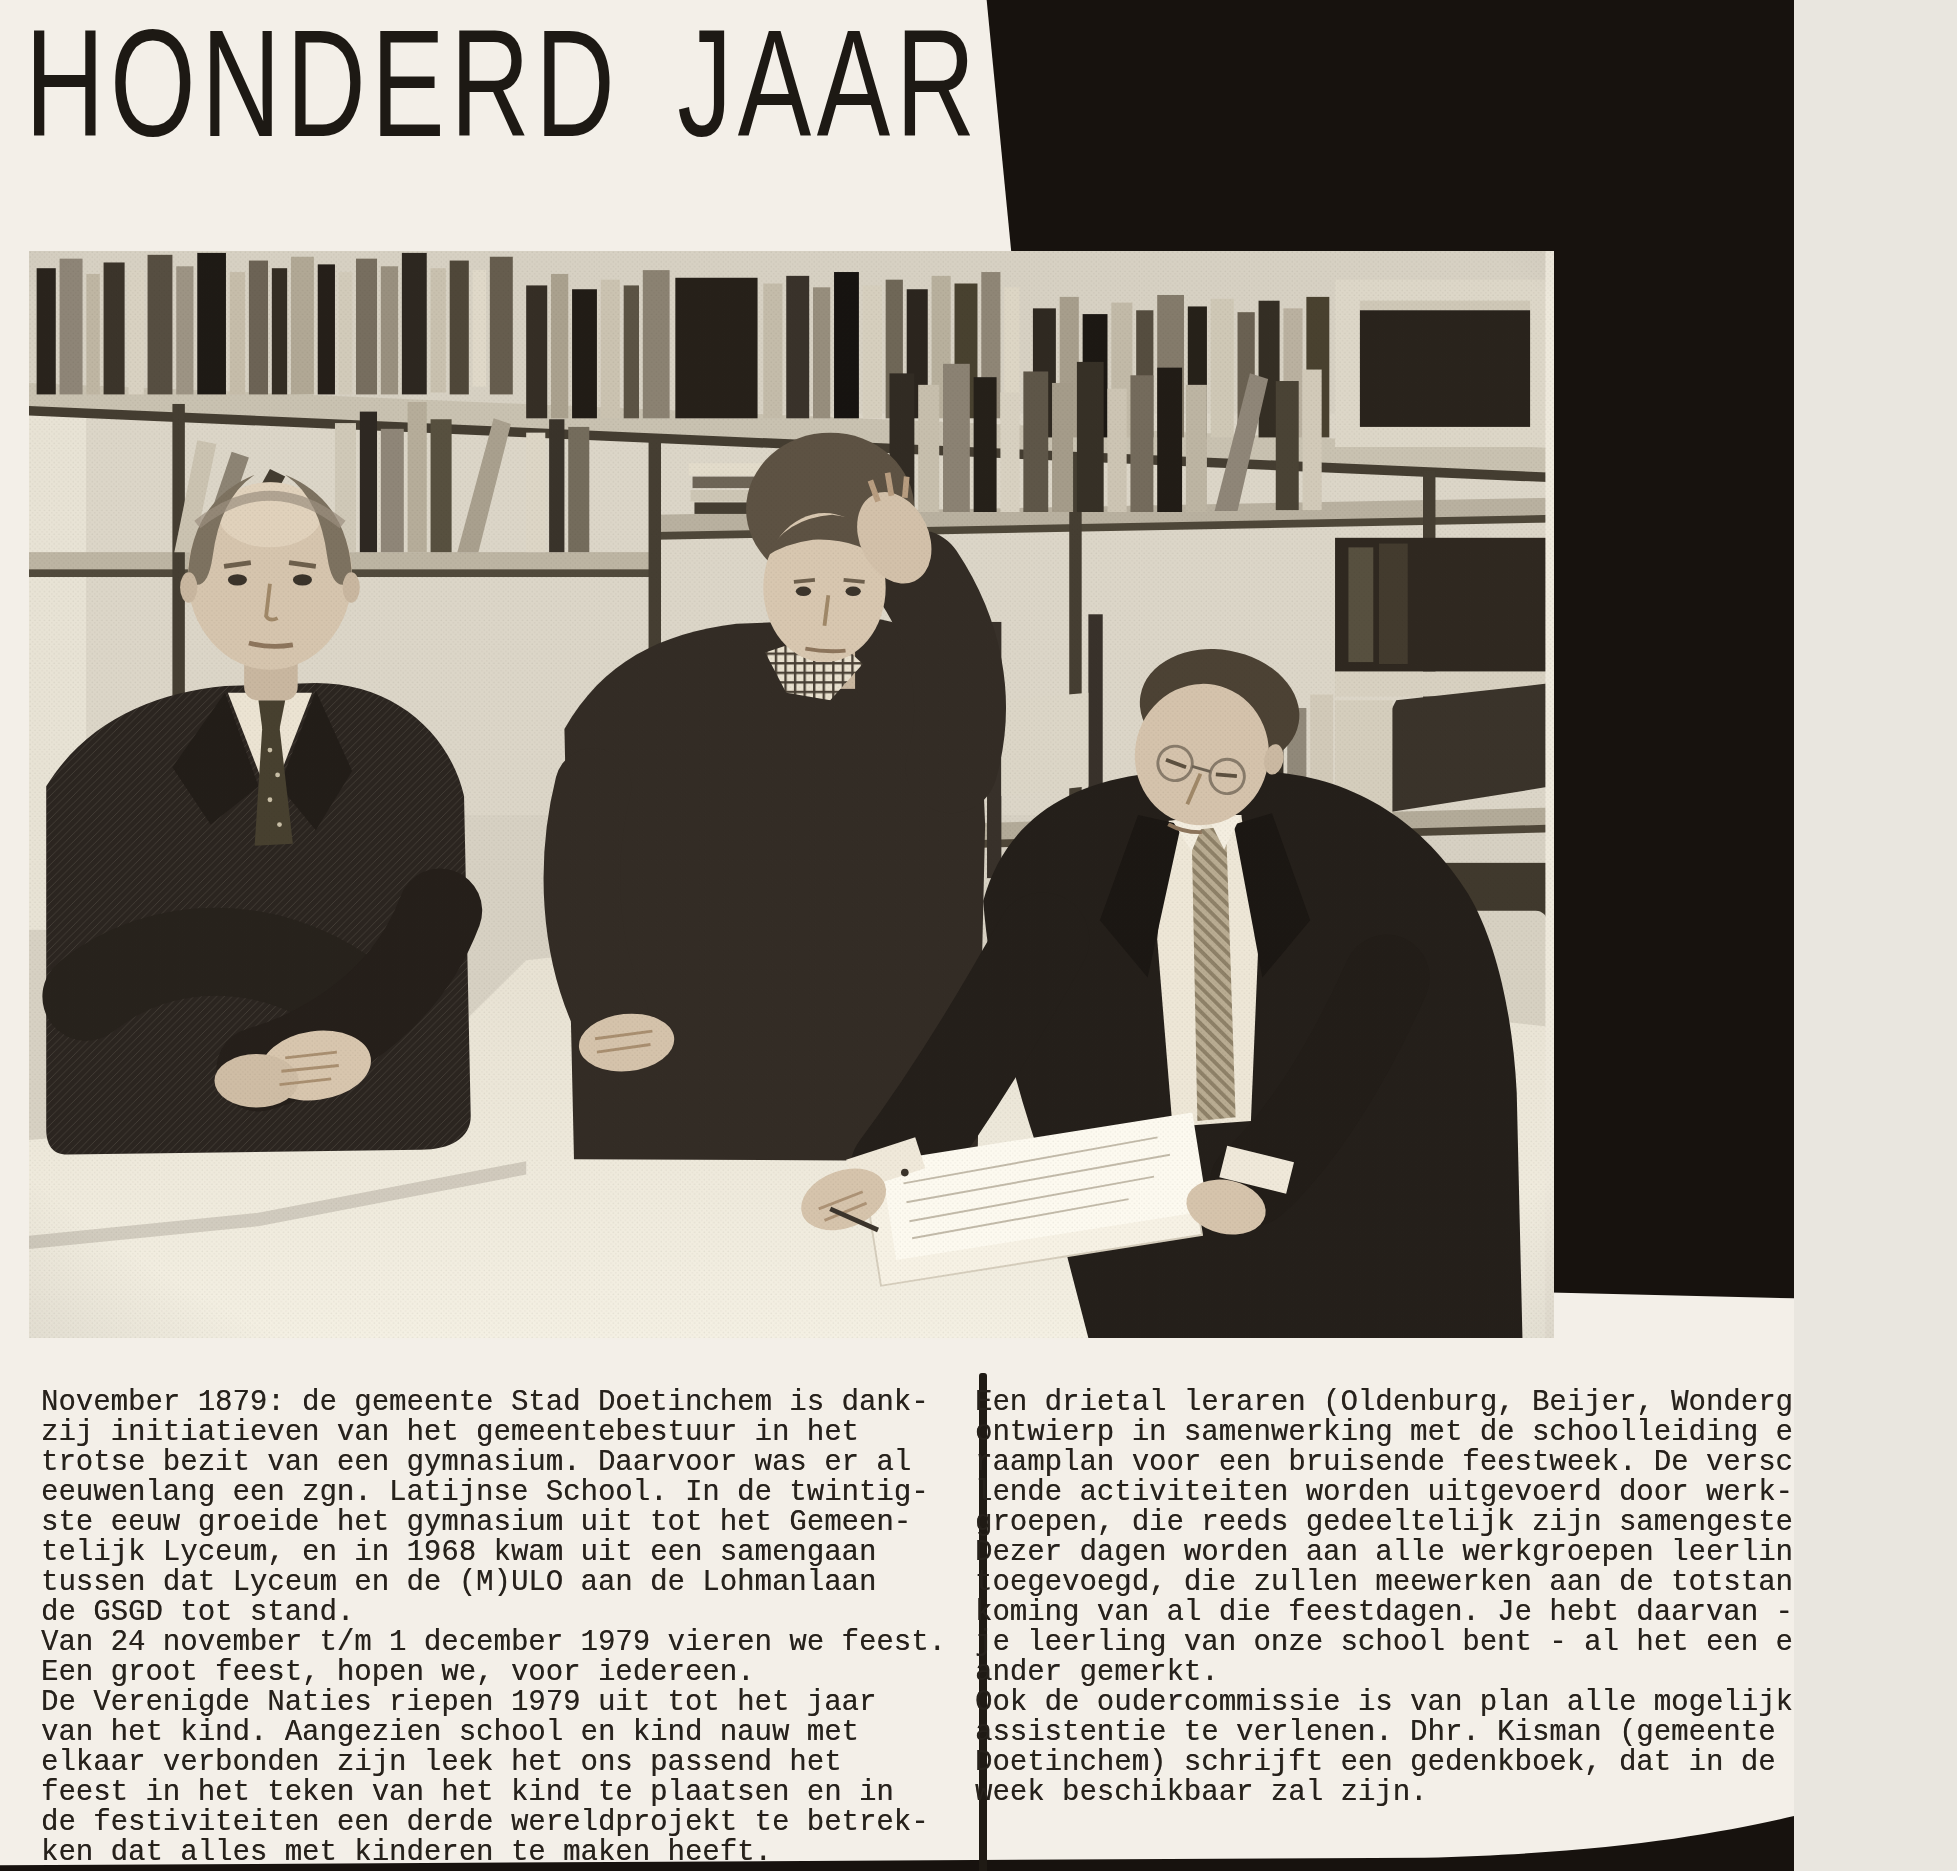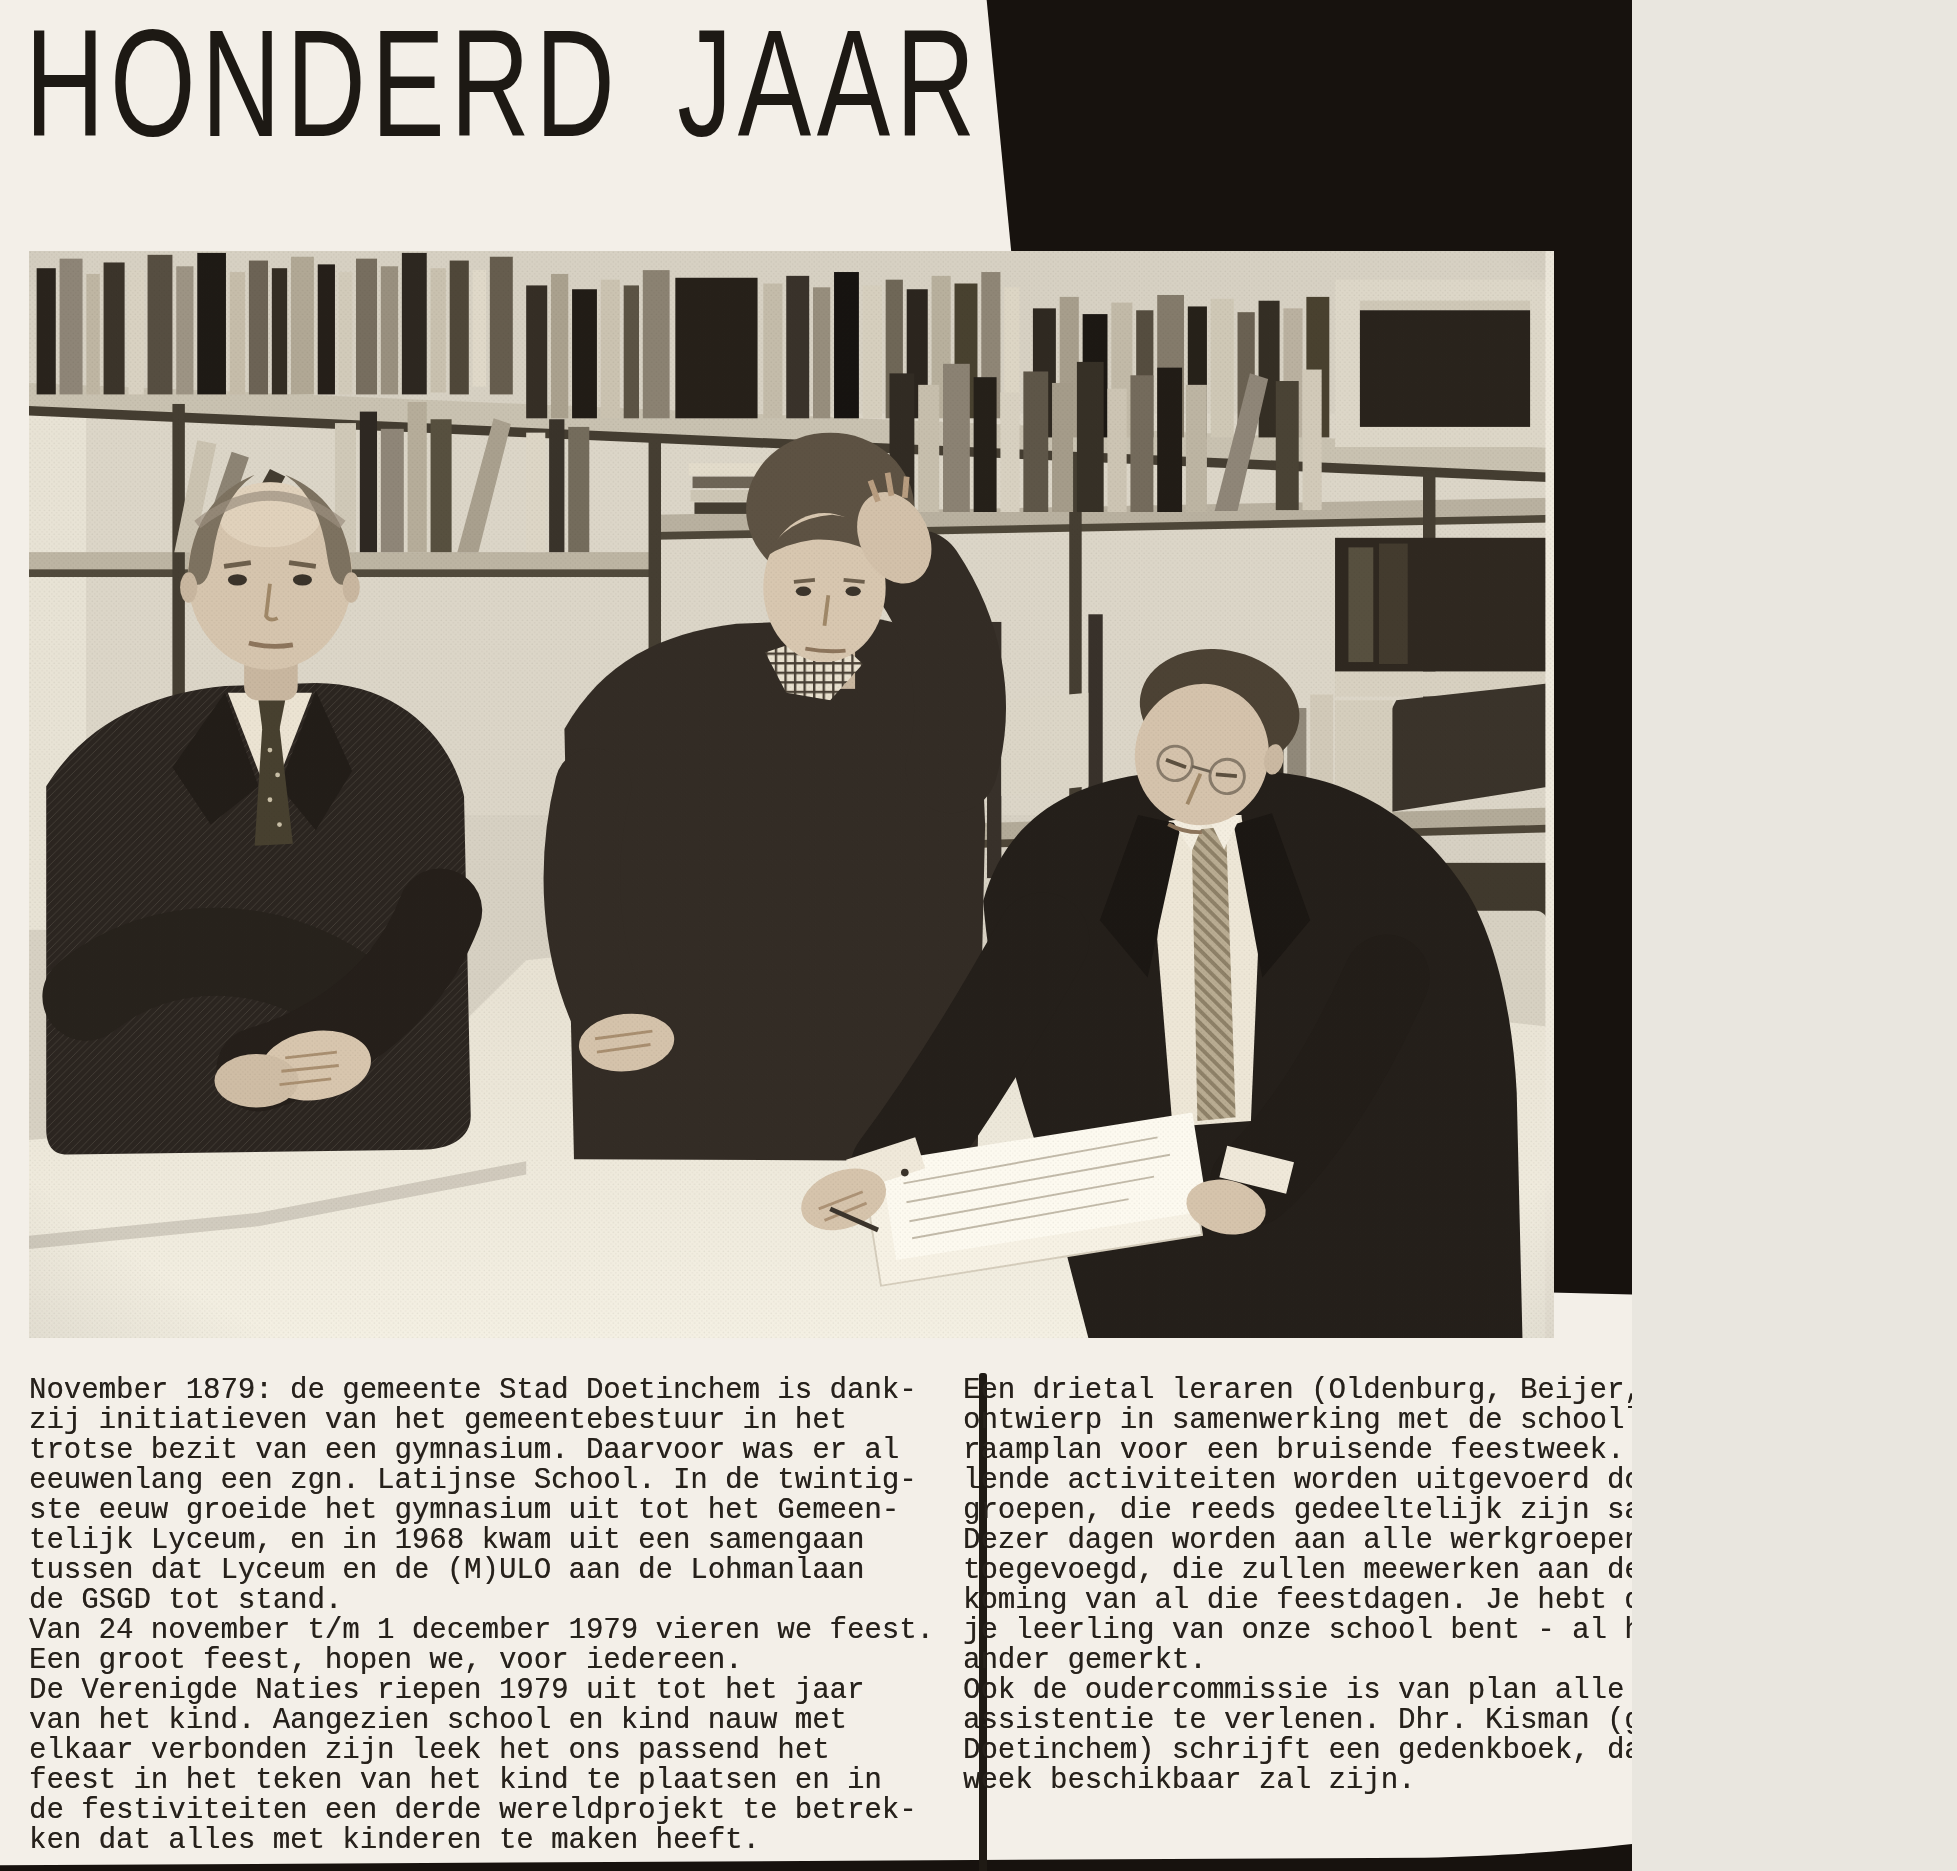--- a/index.html
+++ b/index.html
@@ -1,36 +1,36 @@
 <!DOCTYPE html>
 <html><head>
 <meta charset="utf-8">
 <style>
   html,body{margin:0;padding:0;background:#e9e6df;}
   .page{
-    position:relative;width:1632px;height:1872px;
+    position:relative;width:1794px;height:1872px;
     background:#f3efe8;overflow:hidden;
     font-family:"Liberation Sans",sans-serif;
   }
   .bg-shapes{position:absolute;left:0;top:0;z-index:0;}
   .title{
     position:absolute;left:25px;top:5.7px;z-index:3;margin:0;
     font-family:"Liberation Sans",sans-serif;font-weight:400;
     font-size:153px;line-height:1.0;color:#1d1914;
     letter-spacing:7.6px;word-spacing:29px;white-space:nowrap;
     transform:scaleX(0.72);transform-origin:0 0;
   }
   .photo{
     position:absolute;left:29px;top:251px;width:1525px;height:1087px;
     margin:0;z-index:2;
   }
   .photo svg{display:block;width:100%;height:100%;}
   .sr-caption{position:absolute;width:1px;height:1px;overflow:hidden;clip-path:inset(50%);white-space:nowrap;}
   .col{
-    position:absolute;z-index:3;margin:0;
+    position:absolute;z-index:3;margin:12px;
     font-family:"Liberation Mono",monospace;
     font-size:29px;line-height:30px;color:#26211b;
     text-shadow:0.3px 0 0 rgba(38,33,27,0.65);
     white-space:pre;
   }
   .col-left{left:29px;top:1376px;}
   .col-right{left:963px;top:1376px;}
   .divider{
     position:absolute;z-index:3;left:979px;top:1373px;width:7.6px;height:499px;
     background:#1f1a14;border-radius:2.9px 2.9px 0 0;

